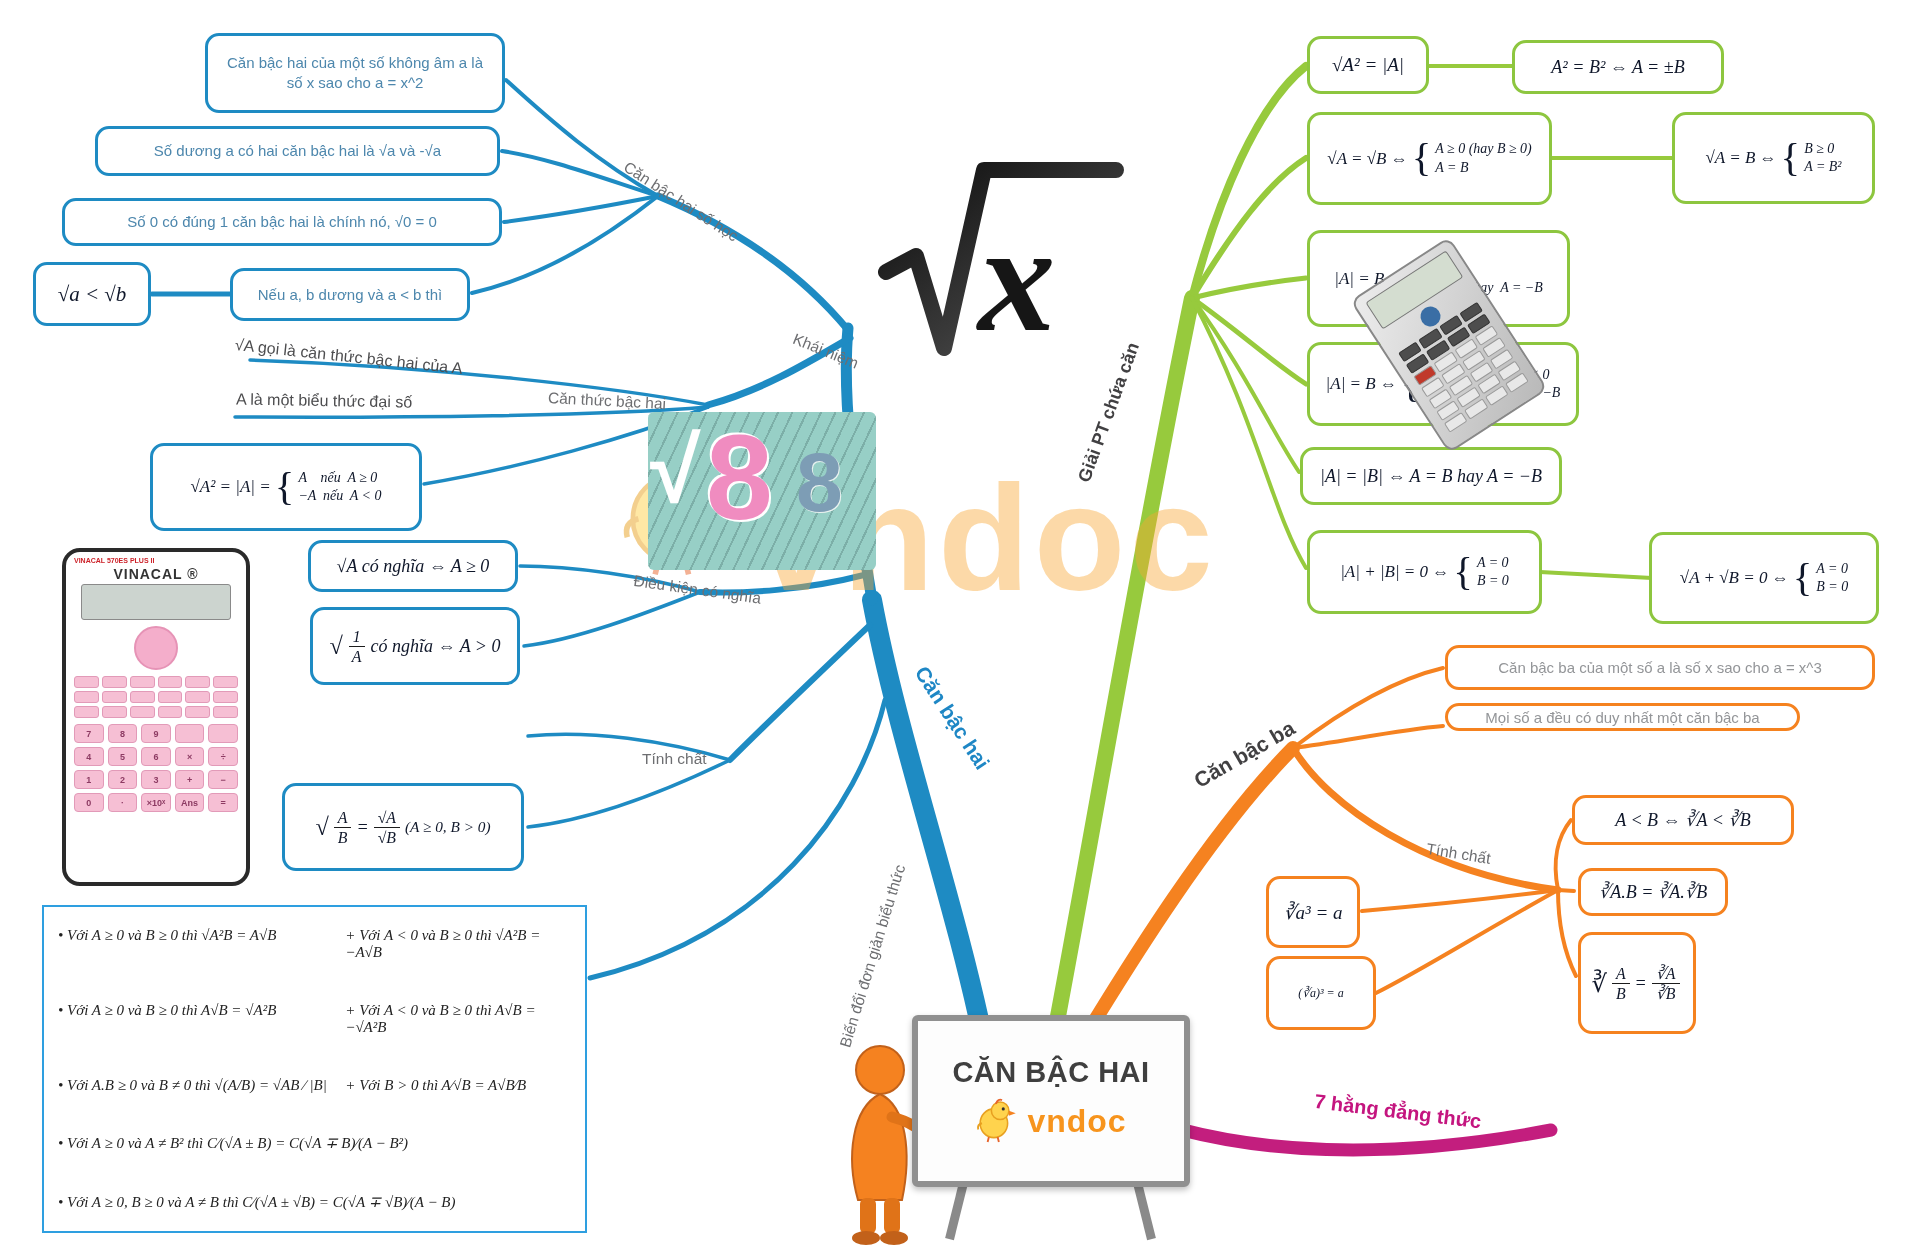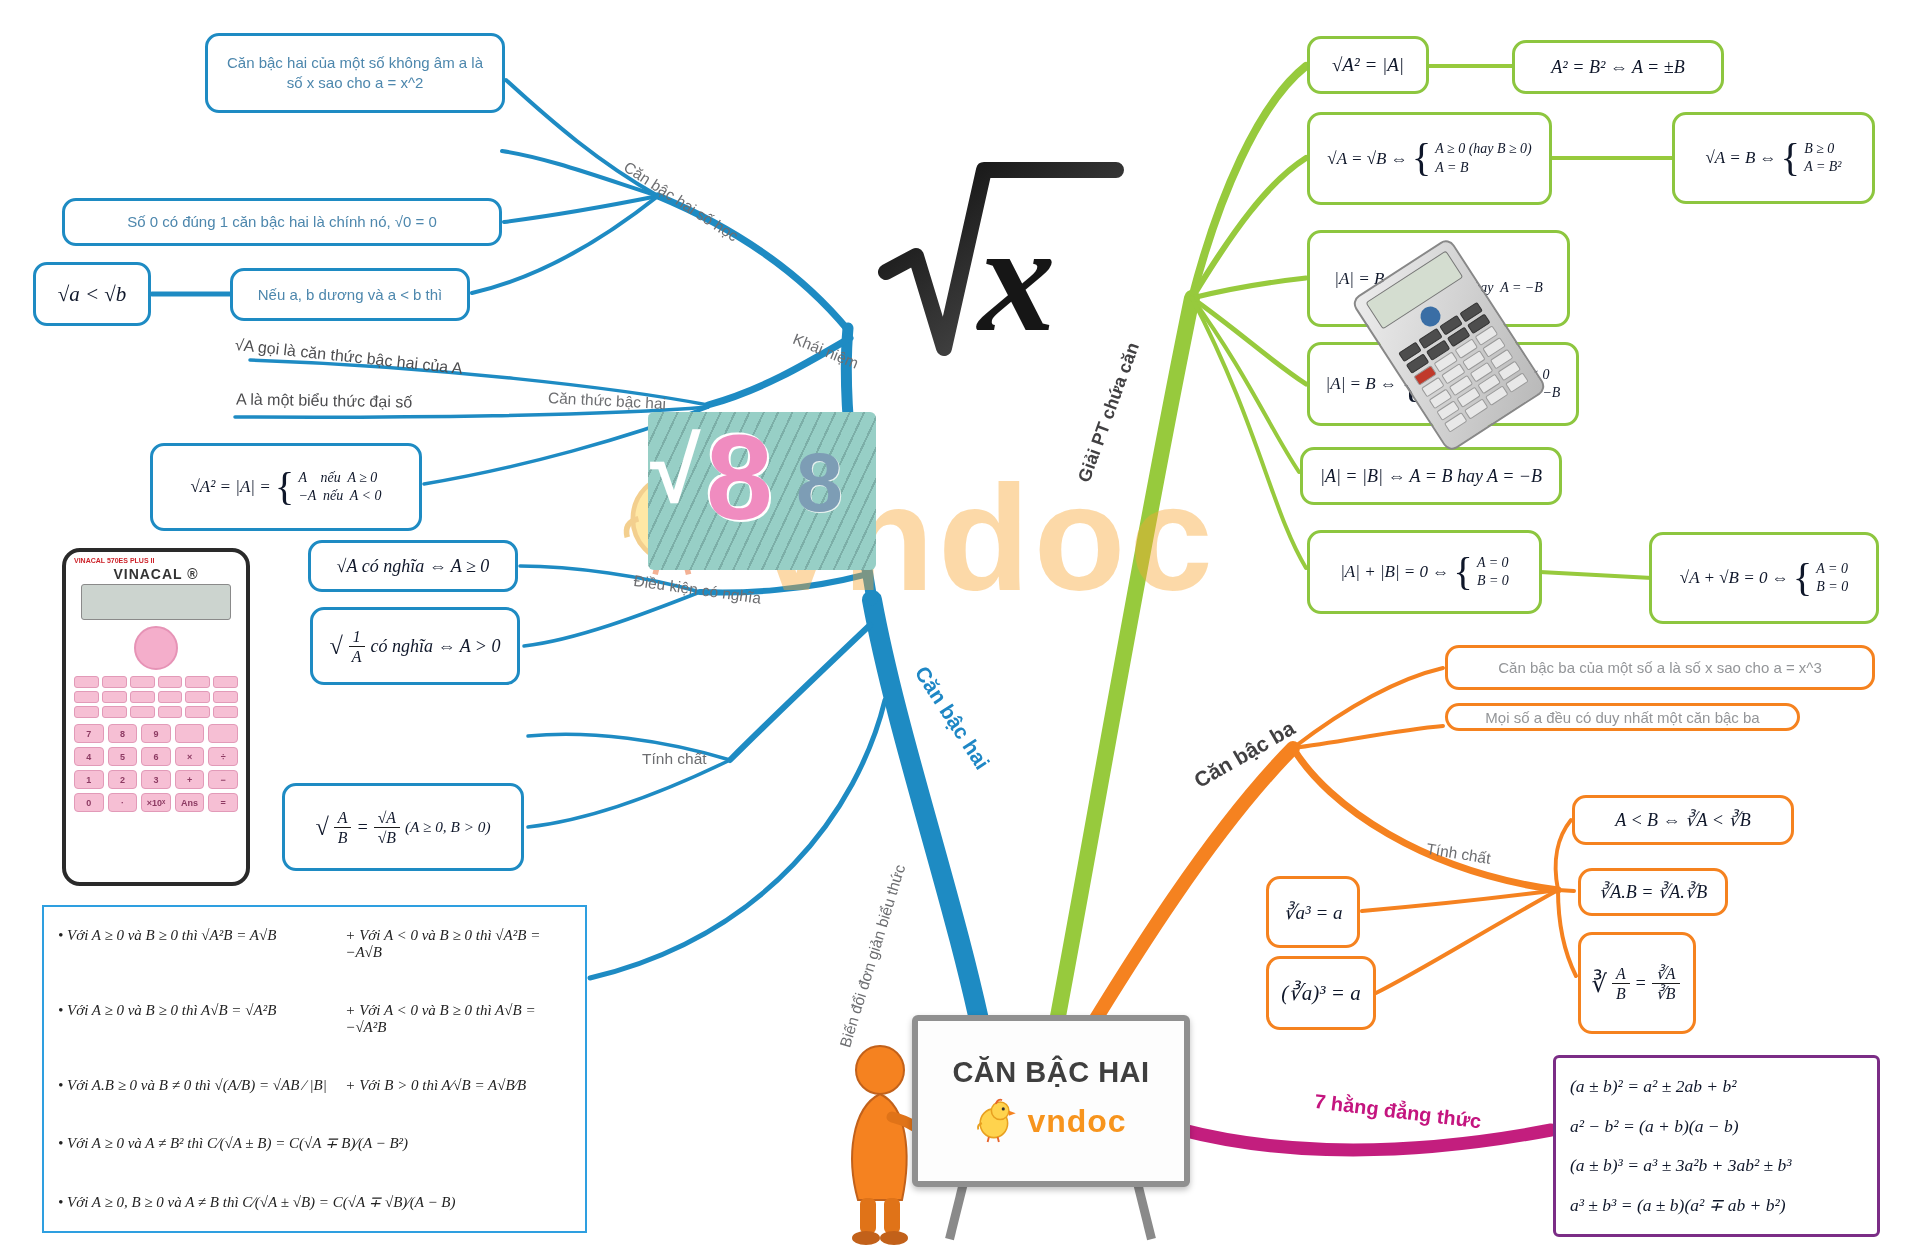--- a/index.html
+++ b/index.html
@@ -176,20 +176,21 @@
   
   <div id="pic8">
     <div class="rain"></div>
     <span class="eight1">8</span>
     <span class="rt">√</span>
     <span class="eight2">8</span>
   </div>
 
   
   <div class="box bx-blue txt-blue" style="left:205px;top:33px;width:300px;height:80px">Căn bậc hai của một số không âm a là số x sao cho a = x^2</div>
+  <div class="box bx-blue txt-blue" style="left:95px;top:126px;width:405px;height:50px">Số dương a có hai căn bậc hai là √a và -√a</div>
   <div class="box bx-blue txt-blue" style="left:62px;top:198px;width:440px;height:48px">Số 0 có đúng 1 căn bậc hai là chính nó, √0 = 0</div>
   <div class="box bx-blue math" style="left:33px;top:262px;width:118px;height:64px;font-size:21px">√a &lt; √b</div>
   <div class="box bx-blue txt-blue" style="left:230px;top:268px;width:240px;height:53px">Nếu a, b dương và a &lt; b thì</div>
 
   <div class="lbl" style="left:630px;top:158px;transform:rotate(33deg);transform-origin:0 0">Căn bậc hai số học</div>
   <div class="lbl" style="left:797px;top:330px;transform:rotate(22deg);transform-origin:0 0">Khái niệm</div>
   <div class="lbl" style="left:548px;top:392px;transform:rotate(3deg)">Căn thức bậc hai</div>
   <div class="lbl" style="left:236px;top:336px;transform:rotate(6deg);transform-origin:0 0;color:#4d4d4f;font-size:16px">√A gọi là căn thức bậc hai của A</div>
   <div class="lbl" style="left:236px;top:392px;transform:rotate(1deg);color:#4d4d4f;font-size:16px">A là một biểu thức đại số</div>
   <div class="lbl" style="left:635px;top:572px;transform:rotate(8deg);transform-origin:0 0">Điều kiện có nghĩa</div>
@@ -338,34 +339,26 @@
       <span class="den">B</span>
     </span>
     <span>=</span>
     <span class="frac">
       <span class="num">∛A</span>
       <span class="den">∛B</span>
     </span>
   </div>
 
   <div class="box bx-orange math" style="left:1266px;top:876px;width:94px;height:72px;font-size:19px">∛a³ = a</div>
-  <div class="box bx-orange math" style="left:1266px;top:956px;width:110px;height:74px;font-size:21px">(∛a)³ = a</div>
+  <div class="box bx-orange math" style="left:1266px;top:956px;width:110px;height:74px;font-size:12px">(∛a)³ = a</div>
 
   
   <div class="lbl lbl-bold" style="left:1316px;top:1090px;transform:rotate(7deg);transform-origin:0 0;
        color:#c4157f;font-size:20px">7 hằng đẳng thức</div>
 
-  <div class="box bx-purple math" style="left:1553px;top:1055px;width:327px;height:182px;
-       flex-direction:column;align-items:flex-start;justify-content:space-around;text-align:left;
-       font-size:17.5px;padding:10px 14px">
-    <div>(a ± b)² = a² ± 2ab + b²</div>
-    <div>a² − b² = (a + b)(a − b)</div>
-    <div>(a ± b)³ = a³ ± 3a²b + 3ab² ± b³</div>
-    <div>a³ ± b³ = (a ± b)(a² ∓ ab + b²)</div>
-  </div>
 
   
   <div id="pinkcalc">
     <div class="topline">VINACAL 570ES PLUS II</div>
     <div class="brand">VINACAL ®</div>
     <div class="screen"></div>
     <div class="navpad"></div>
     <div class="fnkeys">
         <span class="fnkey"></span>
         <span class="fnkey"></span>

